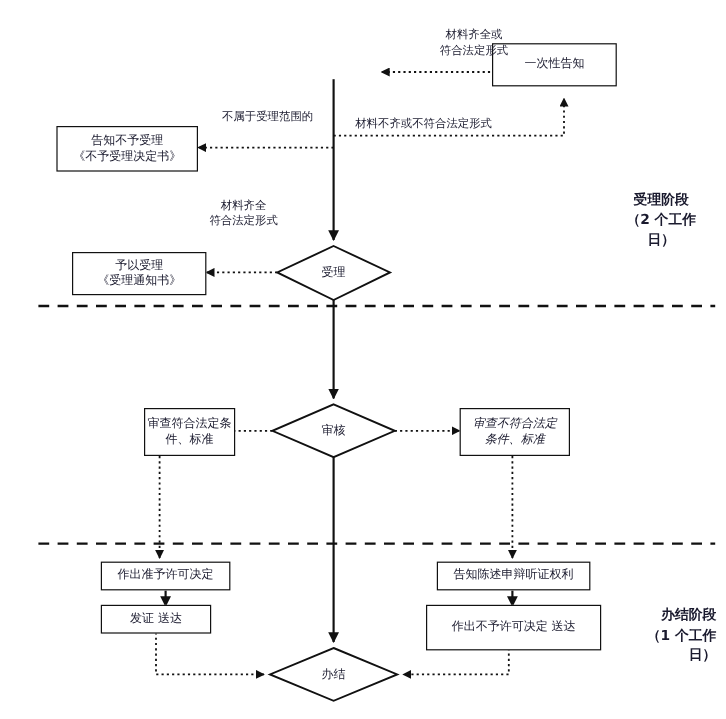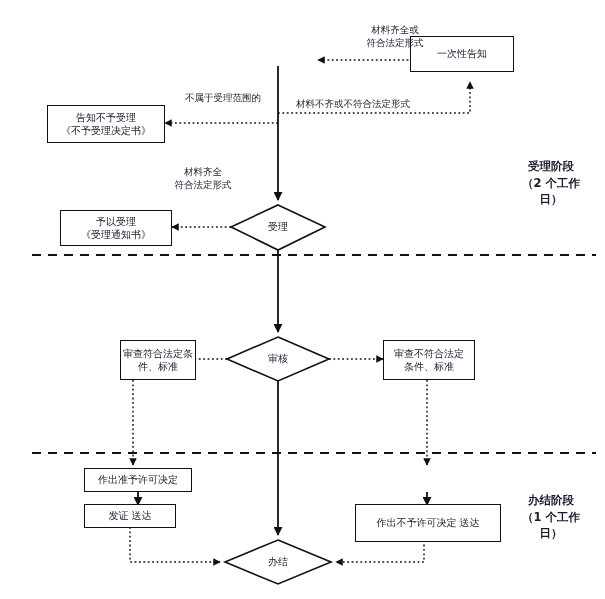--- a/index.html
+++ b/index.html
@@ -142,33 +142,36 @@
 
   <div class="node diamond-label" style="left:227px; top:347px; width:102px; height:24px;justify-content:center;">
     <span class="inner">审核</span>
   </div>
 
   <div class="node boxnode" style="left:88px; top:340px; width:76px; height:40px;margin-left:32px;">
     <span class="inner">审查符合法定条
 件、标准</span>
   </div>
 
-  <div class="node boxnode" style="left:383px; top:340px; width:92px; height:40px;">
+  <div class="node boxnode" style="left:383px; top:340px; width:92px; height:40px;font-style:italic;">
     <span class="inner">审查不符合法定
 条件、标准</span>
   </div>
 
   <div class="node boxnode" style="left:84px; top:504px; width:92px; height:24px;">
     <span class="inner">发证    送达</span>
   </div>
 
   <div class="node boxnode" style="left:84px; top:468px; width:108px; height:24px;">
     <span class="inner">作出准予许可决定</span>
   </div>
 
+  <div class="node boxnode" style="left:364px; top:468px; width:128px; height:24px;">
+    <span class="inner">告知陈述申辩听证权利</span>
+  </div>
 
   <div class="node boxnode" style="left:355px; top:504px; width:146px; height:38px;">
     <span class="inner">作出不予许可决定    送达</span>
   </div>
 
   <div class="node diamond-label" style="left:232px; top:550px; width:92px; height:24px;">
     <span class="inner">办结</span>
   </div>
 
   <div class="edge-label" style="left:336px; top:24px; width:118px;">材料齐全或
@@ -179,17 +182,17 @@
   <div class="edge-label" style="left:168px; top:92px; width:110px;">不属于受理范围的</div>
 
   <div class="edge-label" style="left:148px; top:166px; width:110px;">材料齐全
 符合法定形式</div>
 
   <div class="stage-label" style="left:505px; top:158px; width:92px;">受理阶段
 （2 个工作
 日）</div>
 
 
-  <div class="stage-label" style="left:505px; top:492px; width:92px;">办结阶段
+  <div class="stage-label" style="left:505px; top:504px; width:92px;text-align:right;">办结阶段
 （1 个工作
 日）</div>
 
 </div>
 
 </body></html>

